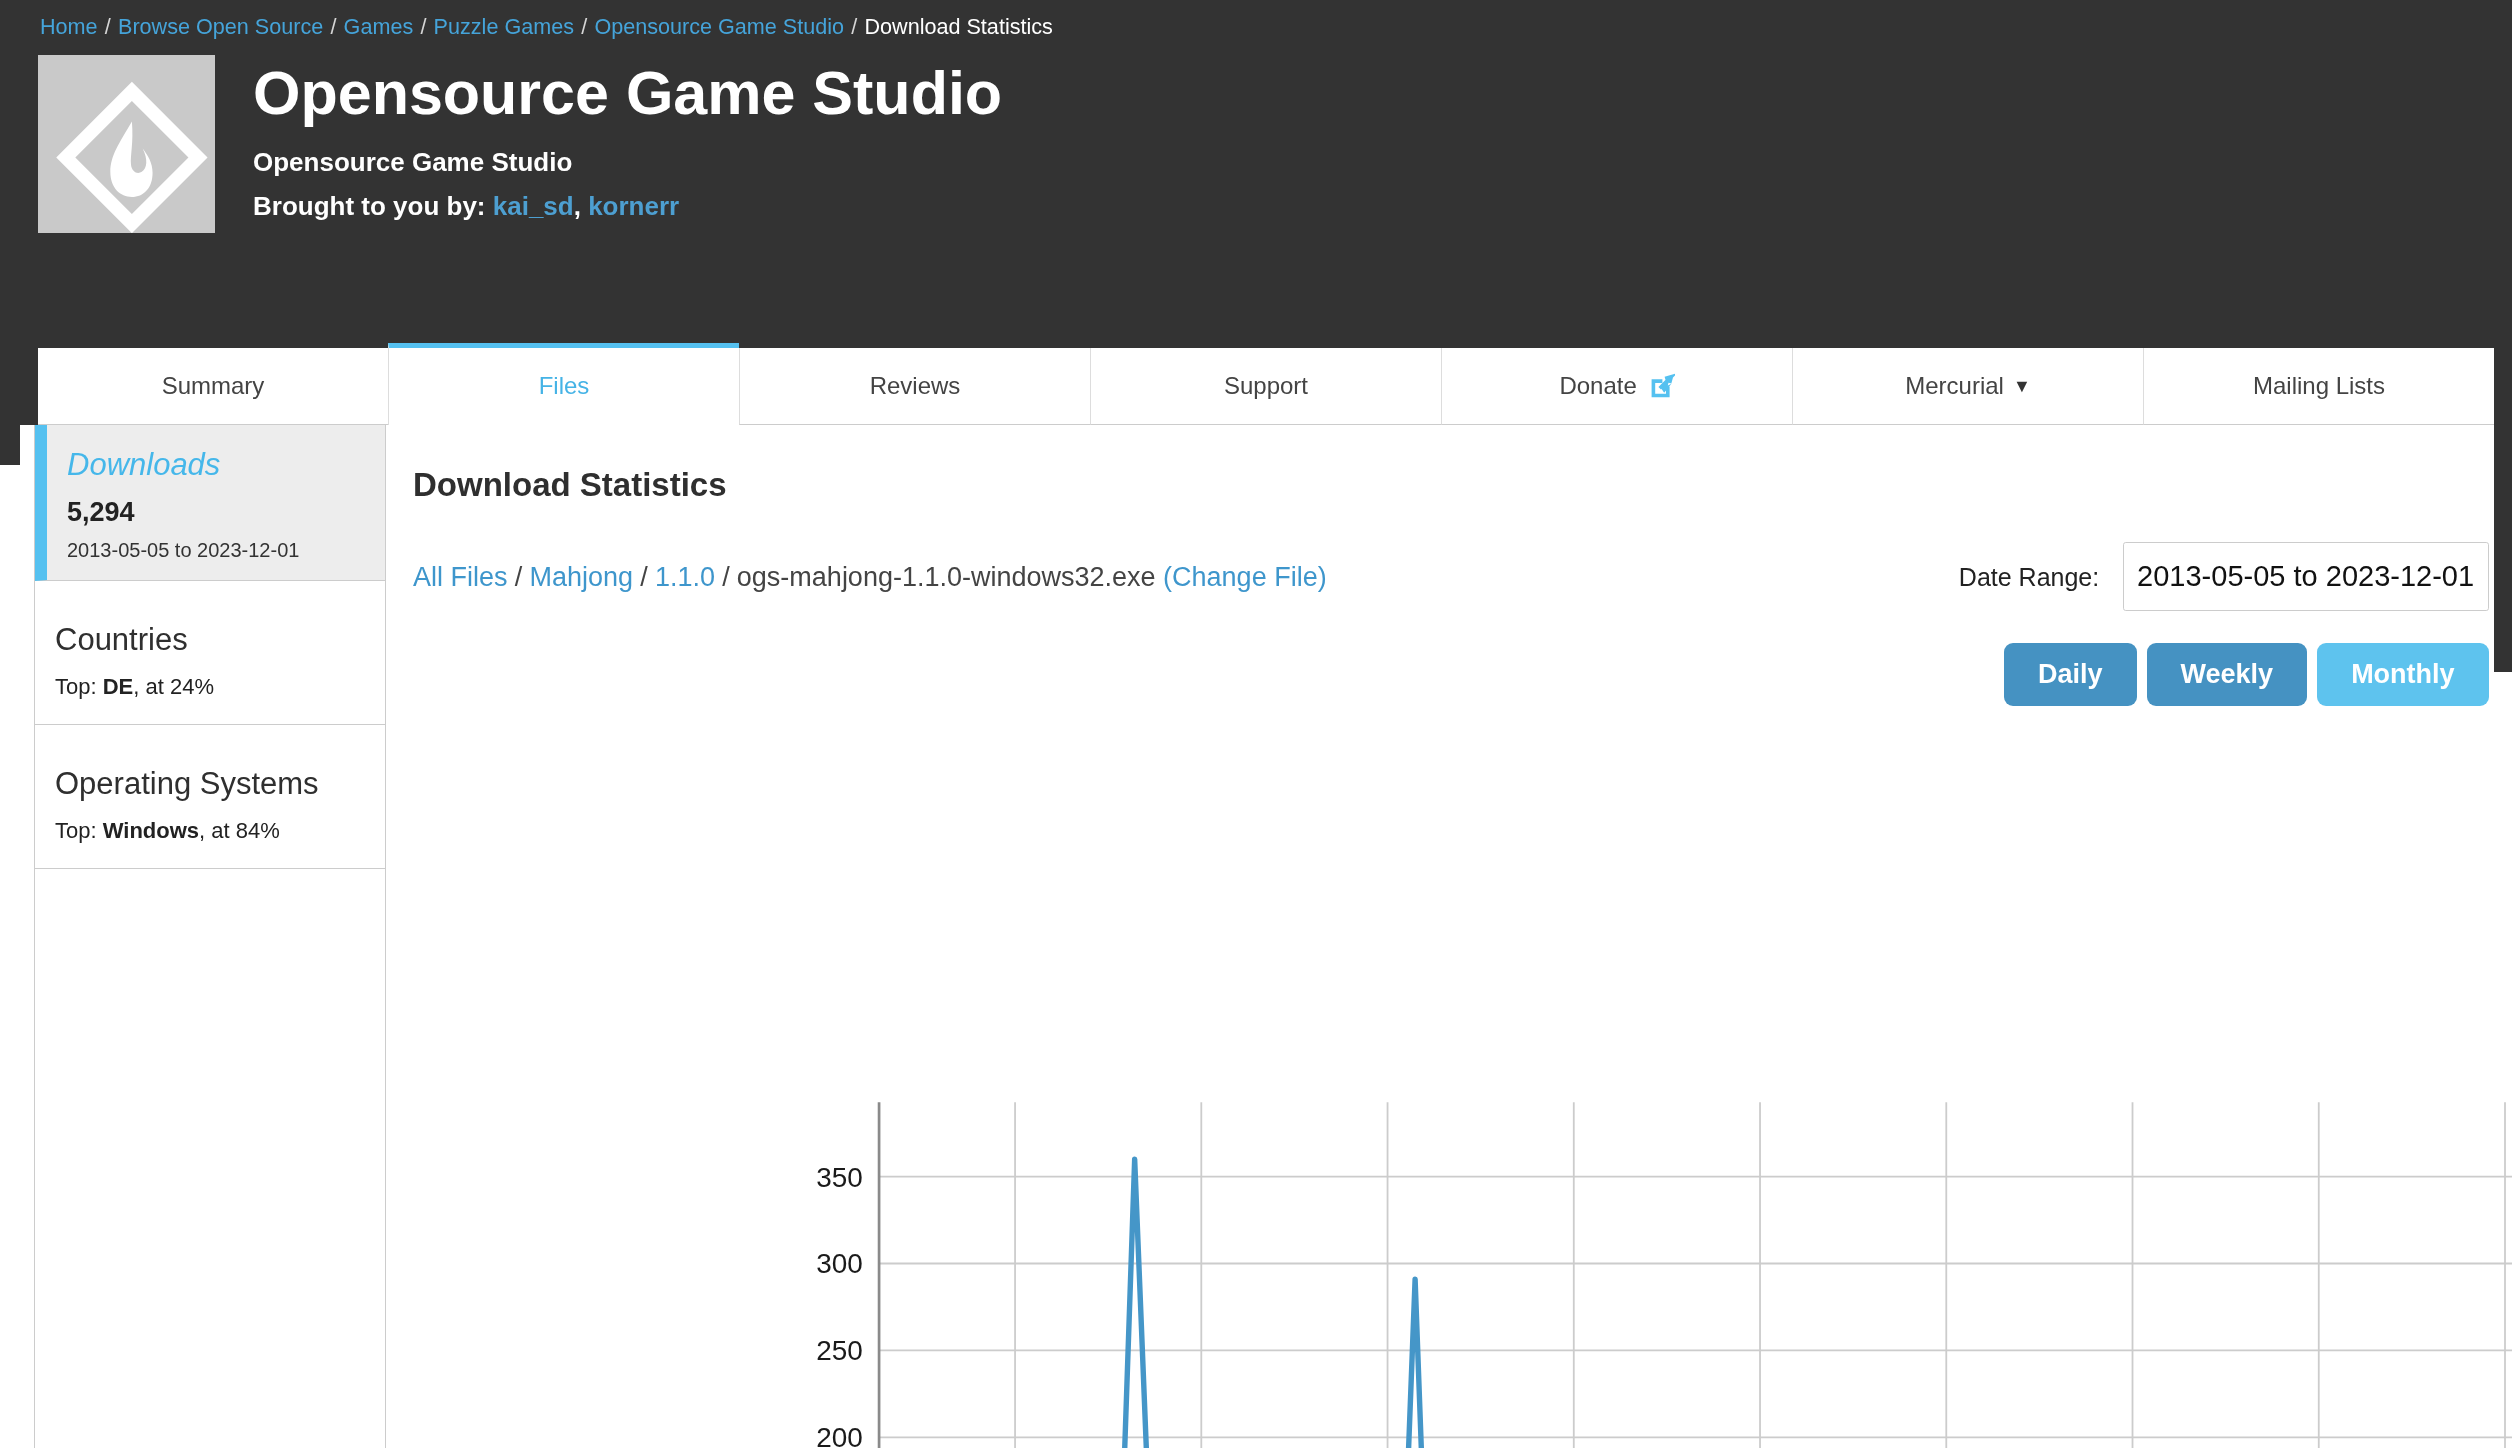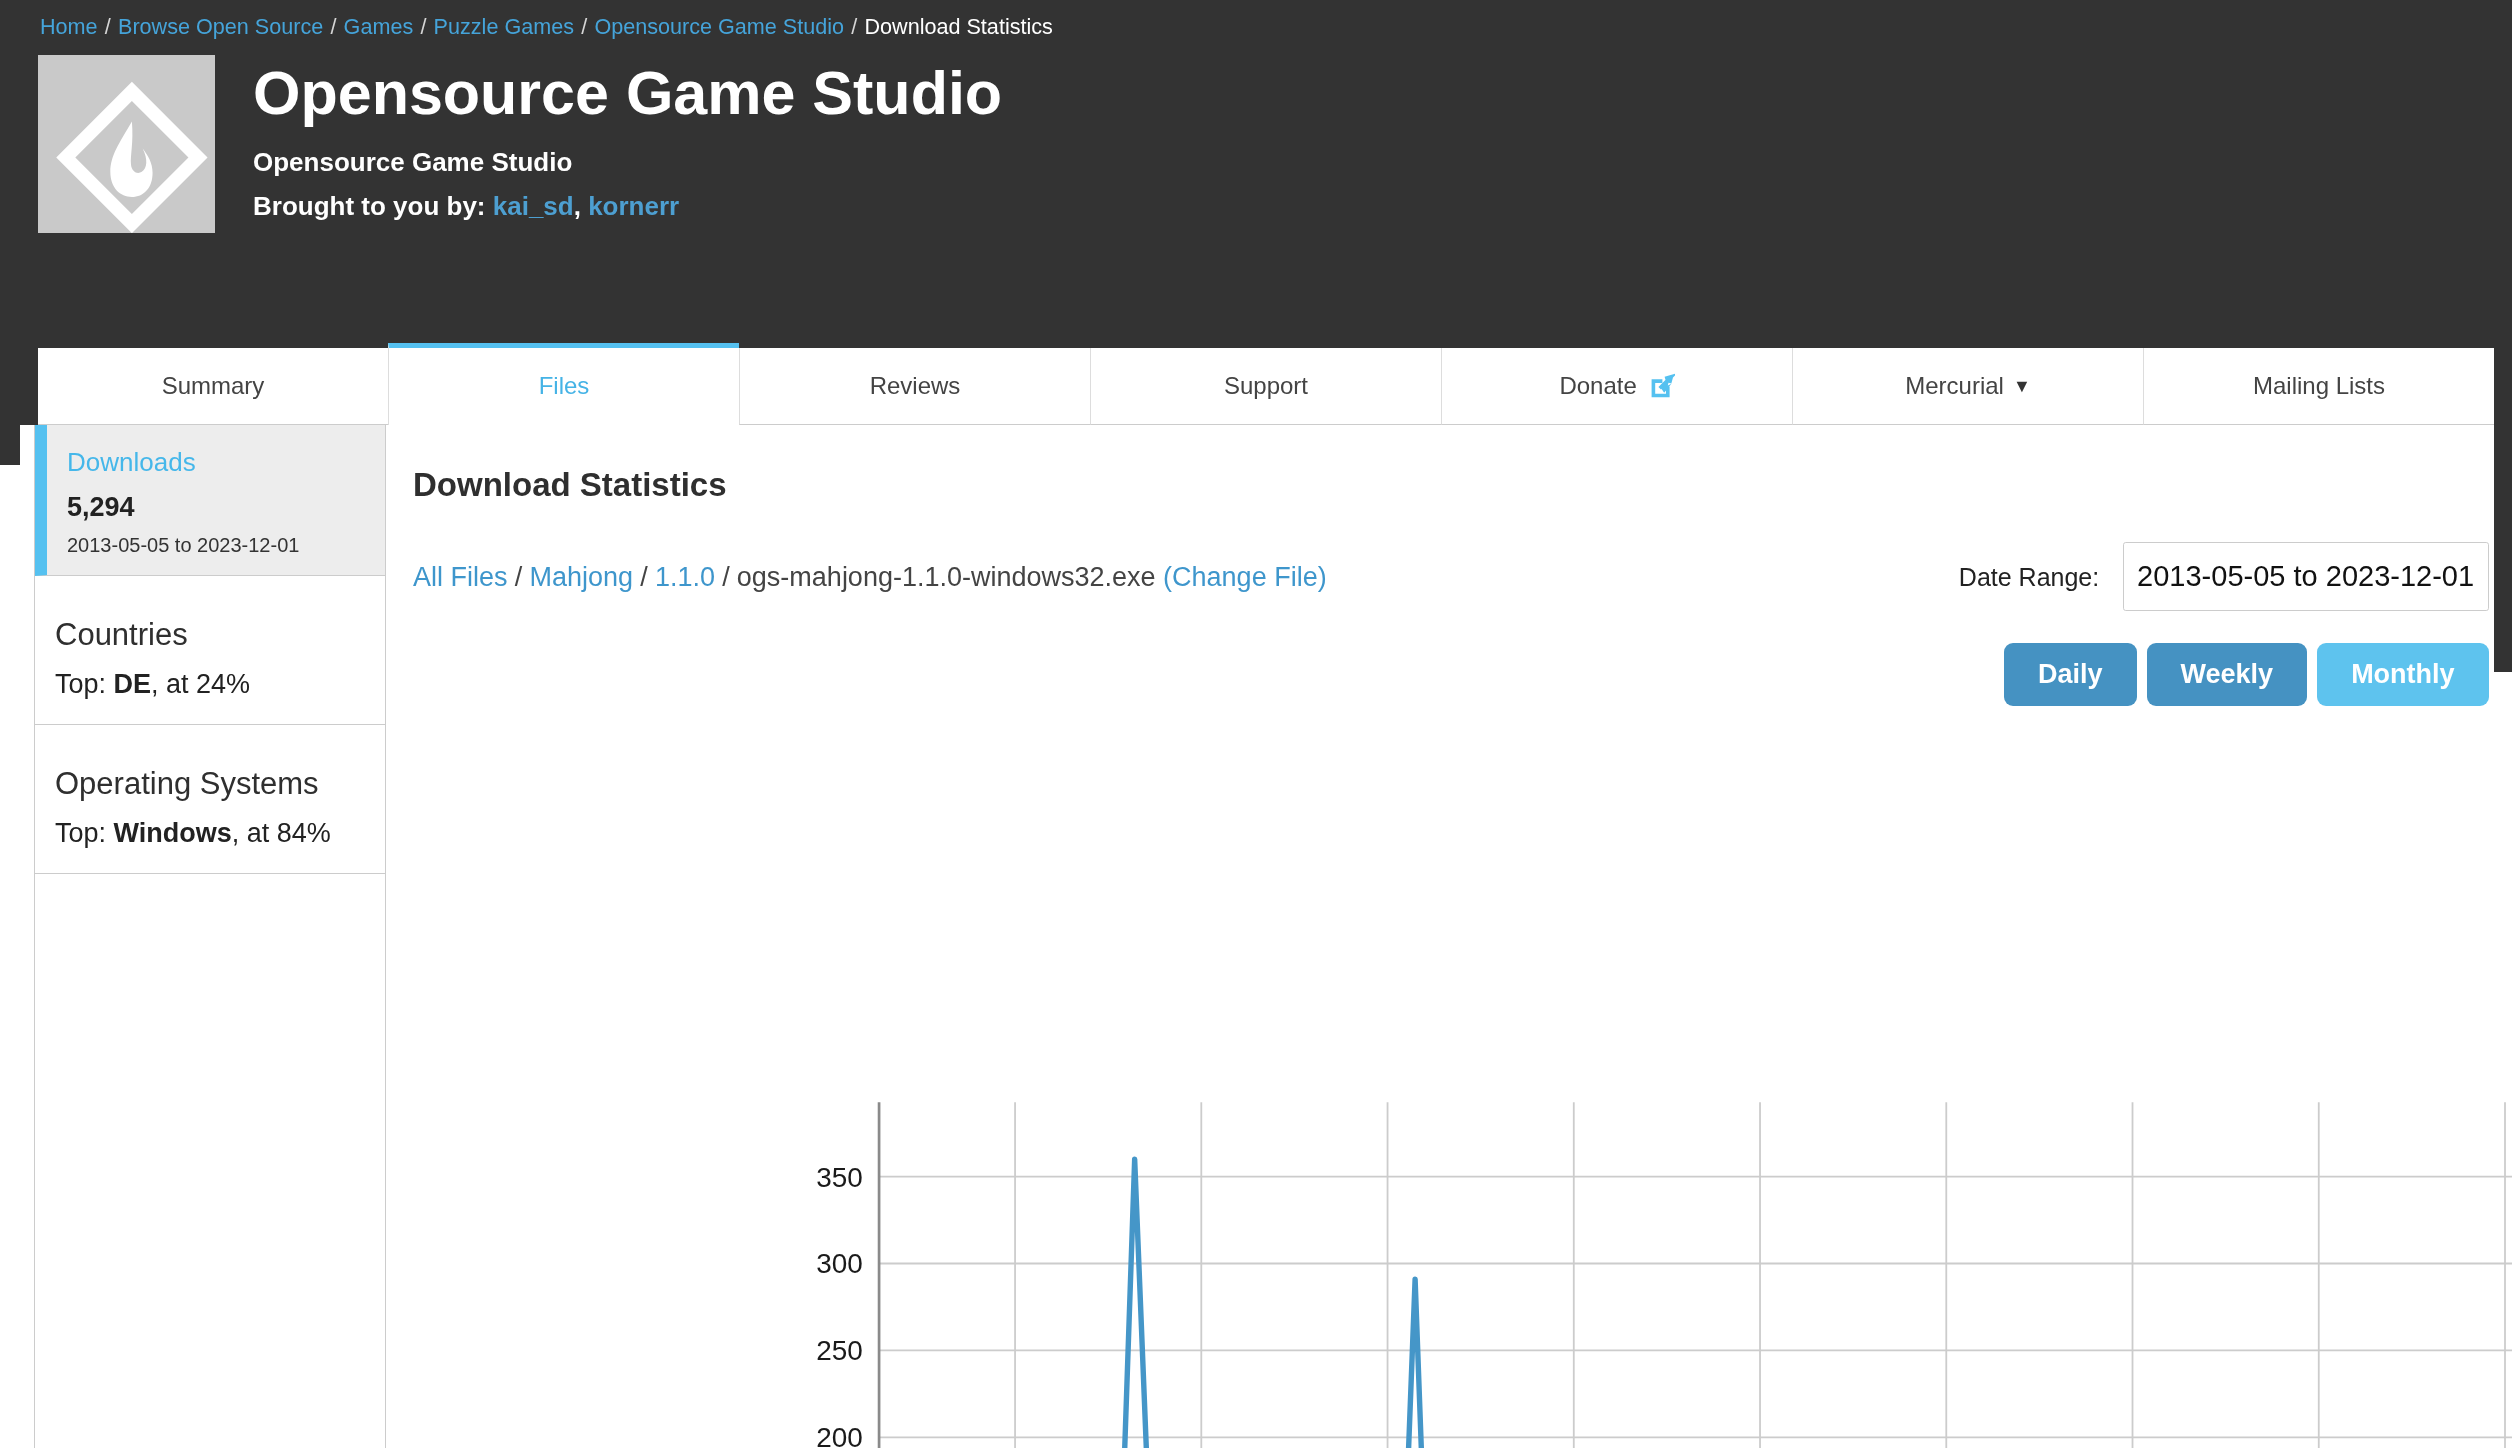--- a/index.html
+++ b/index.html
@@ -28,26 +28,26 @@
   .tab .xicon{margin-left:10.8px;display:inline-flex;}
   .tab .caret{margin-left:9px;font-size:18px;color:#333;}
   
   .notch-left{position:absolute;left:0;top:373px;width:20px;height:92px;background:#333333;}
   .sliver-right{position:absolute;right:0;top:373px;width:18px;height:299px;background:#333333;}
   
   .content{display:flex;align-items:stretch;min-height:1076px;}
   .sidebar{width:350px;margin-left:34px;border-left:0.9px solid #ccc;border-right:0.9px solid #ccc;flex:0 0 auto;}
   .dl-box{background:#ededed;border-bottom:0.9px solid #ccc;border-left:12.6px solid #55c1f0;
           padding:21.6px 14.4px 18px 20px;cursor:pointer;}
-  .dl-label{font-size:26px;color:#45b7ea;}
+  .dl-label{font-size:31px;color:#45b7ea;font-style:italic;}
   .dl-count{font-size:27px;font-weight:bold;color:#222;margin-top:14.4px;}
   .dl-range{font-size:20px;color:#333;margin-top:10.8px;}
   .side-sec{padding:21.6px 14.4px 23.4px 20px;border-bottom:0.9px solid #ccc;cursor:pointer;margin-top:20px;}
   .side-title{font-size:31px;color:#2f2f2f;}
-  .side-stat{font-size:27px;color:#222;margin-top:16px;}
+  .side-stat{font-size:22px;color:#222;margin-top:16px;}
   .main{flex:1;position:relative;padding:41px 23.4px 0 27px;}
   .h1{font-size:33px;font-weight:bold;color:#2f2f2f;}
   .path-row{display:flex;align-items:baseline;margin-top:38px;}
   .fpath{font-size:27px;color:#444;}
   .fpath a{color:#3e96cc;text-decoration:none;cursor:pointer;}
   .fpath .sep{padding:0 7.2px;}
   .spacer{flex:1;}
   .dr-label{font-size:25px;color:#222;margin-right:23.4px;}
   .dr-input{width:360px;height:65px;border:1.8px solid #ccc;border-radius:2.7px;background:#fff;
             font-size:29px;color:#111;text-align:center;font-family:"Liberation Sans",sans-serif;}

